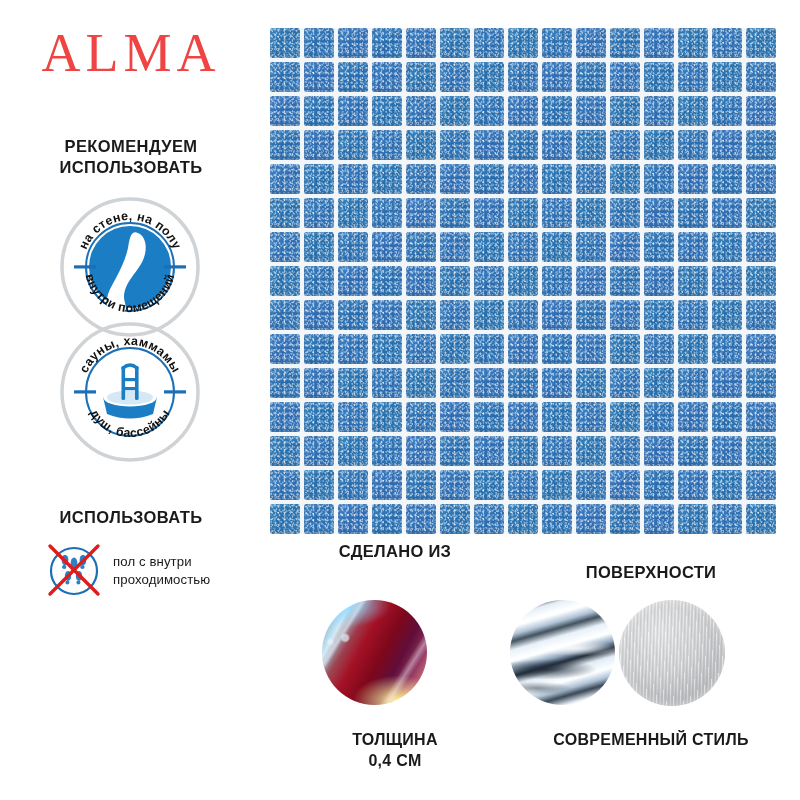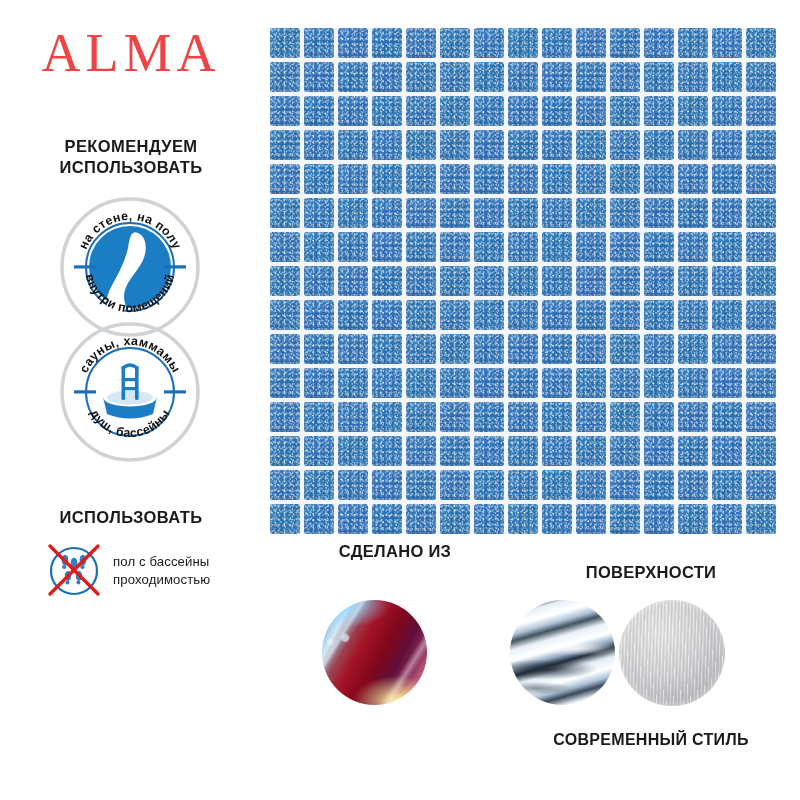--- a/index.html
+++ b/index.html
@@ -297,21 +297,21 @@
           <ellipse cx="35" cy="35" rx="3.2" ry="5"></ellipse>
           <ellipse cx="34.4" cy="41.5" rx="2" ry="1.9"></ellipse>
         </g>
         <g stroke="#e01b1b" stroke-width="3.4" stroke-linecap="round">
           <line x1="6" y1="5" x2="54" y2="53"></line>
           <line x1="54" y1="5" x2="6" y2="53"></line>
         </g>
       </svg>
     </div>
     <div class="nogo-text">
-      <span>пол с бассейны</span><br>
+      <span>пол с внутри</span><br>
       <span>проходимостью</span>
     </div>
   </div>
 
   <div class="mosaic" id="mosaic" style="grid-template-columns: repeat(15, 1fr); grid-template-rows: repeat(15, 1fr); background: rgb(242, 246, 248);">
       <div class="tile" style="background-color: rgb(45, 113, 159); background-position: 0px 0px; filter: hue-rotate(-3deg);"></div>
       <div class="tile" style="background-color: rgb(36, 112, 194); background-position: 1px 1px; filter: hue-rotate(0deg);"></div>
       <div class="tile" style="background-color: rgb(41, 130, 214); background-position: 2px 2px; filter: hue-rotate(3deg);"></div>
       <div class="tile" style="background-color: rgb(37, 120, 187); background-position: 3px 3px; filter: hue-rotate(-1deg);"></div>
       <div class="tile" style="background-color: rgb(42, 139, 207); background-position: 4px 4px; filter: hue-rotate(2deg);"></div>
@@ -537,20 +537,24 @@
       <div class="tile" style="background-color: rgb(55, 134, 195); background-position: 4px 0px; filter: hue-rotate(-3deg);"></div>
     </div>
 
   <div class="feat-title glass-title">
     <span>СДЕЛАНО ИЗ</span><br>
   </div>
   <div class="glass-circle">
     <div class="g-inner"></div>
     <div class="g-streak"></div>
   </div>
+  <div class="sub-caption thick-caption">
+    <span>ТОЛЩИНА</span><br>
+    <span class="val">0,4 см</span>
+  </div>
 
   <div class="feat-title surface-title">
     <br>
     <span>ПОВЕРХНОСТИ</span>
   </div>
   <div class="surface-wrap">
     <div class="marble-circle">
       <div class="m-inner"></div>
       <div class="m-swirl"></div>
     </div>

